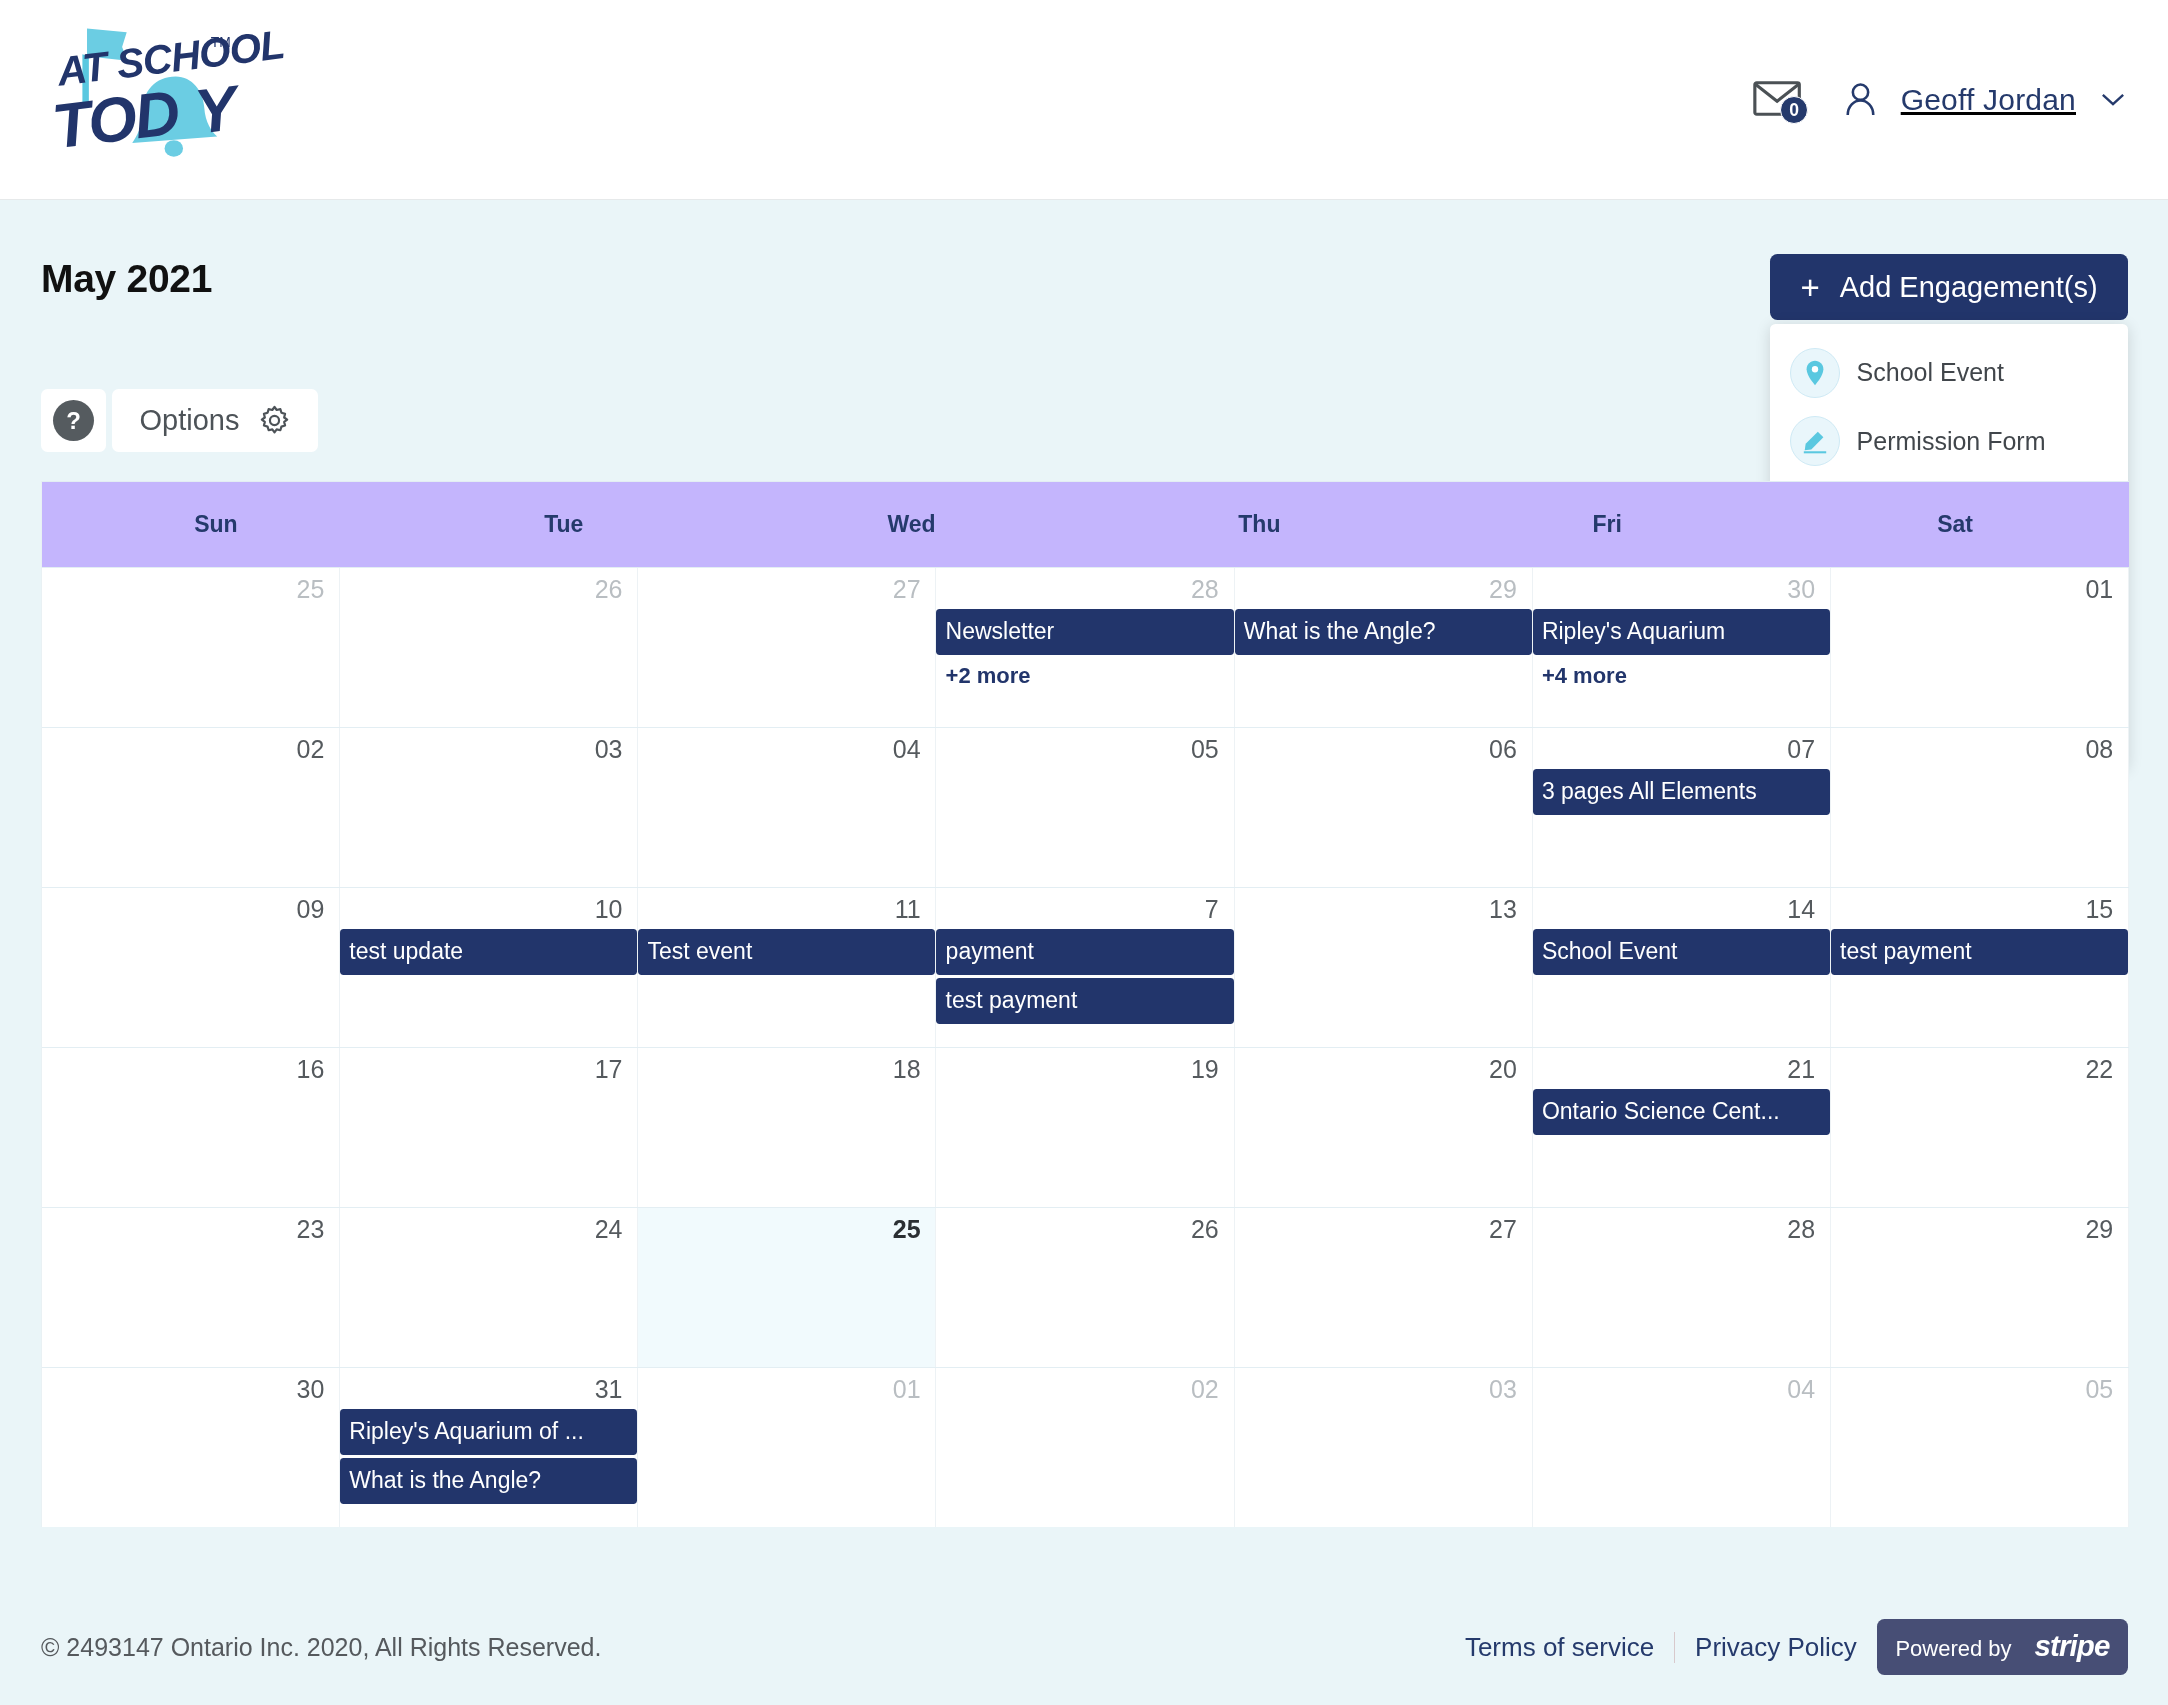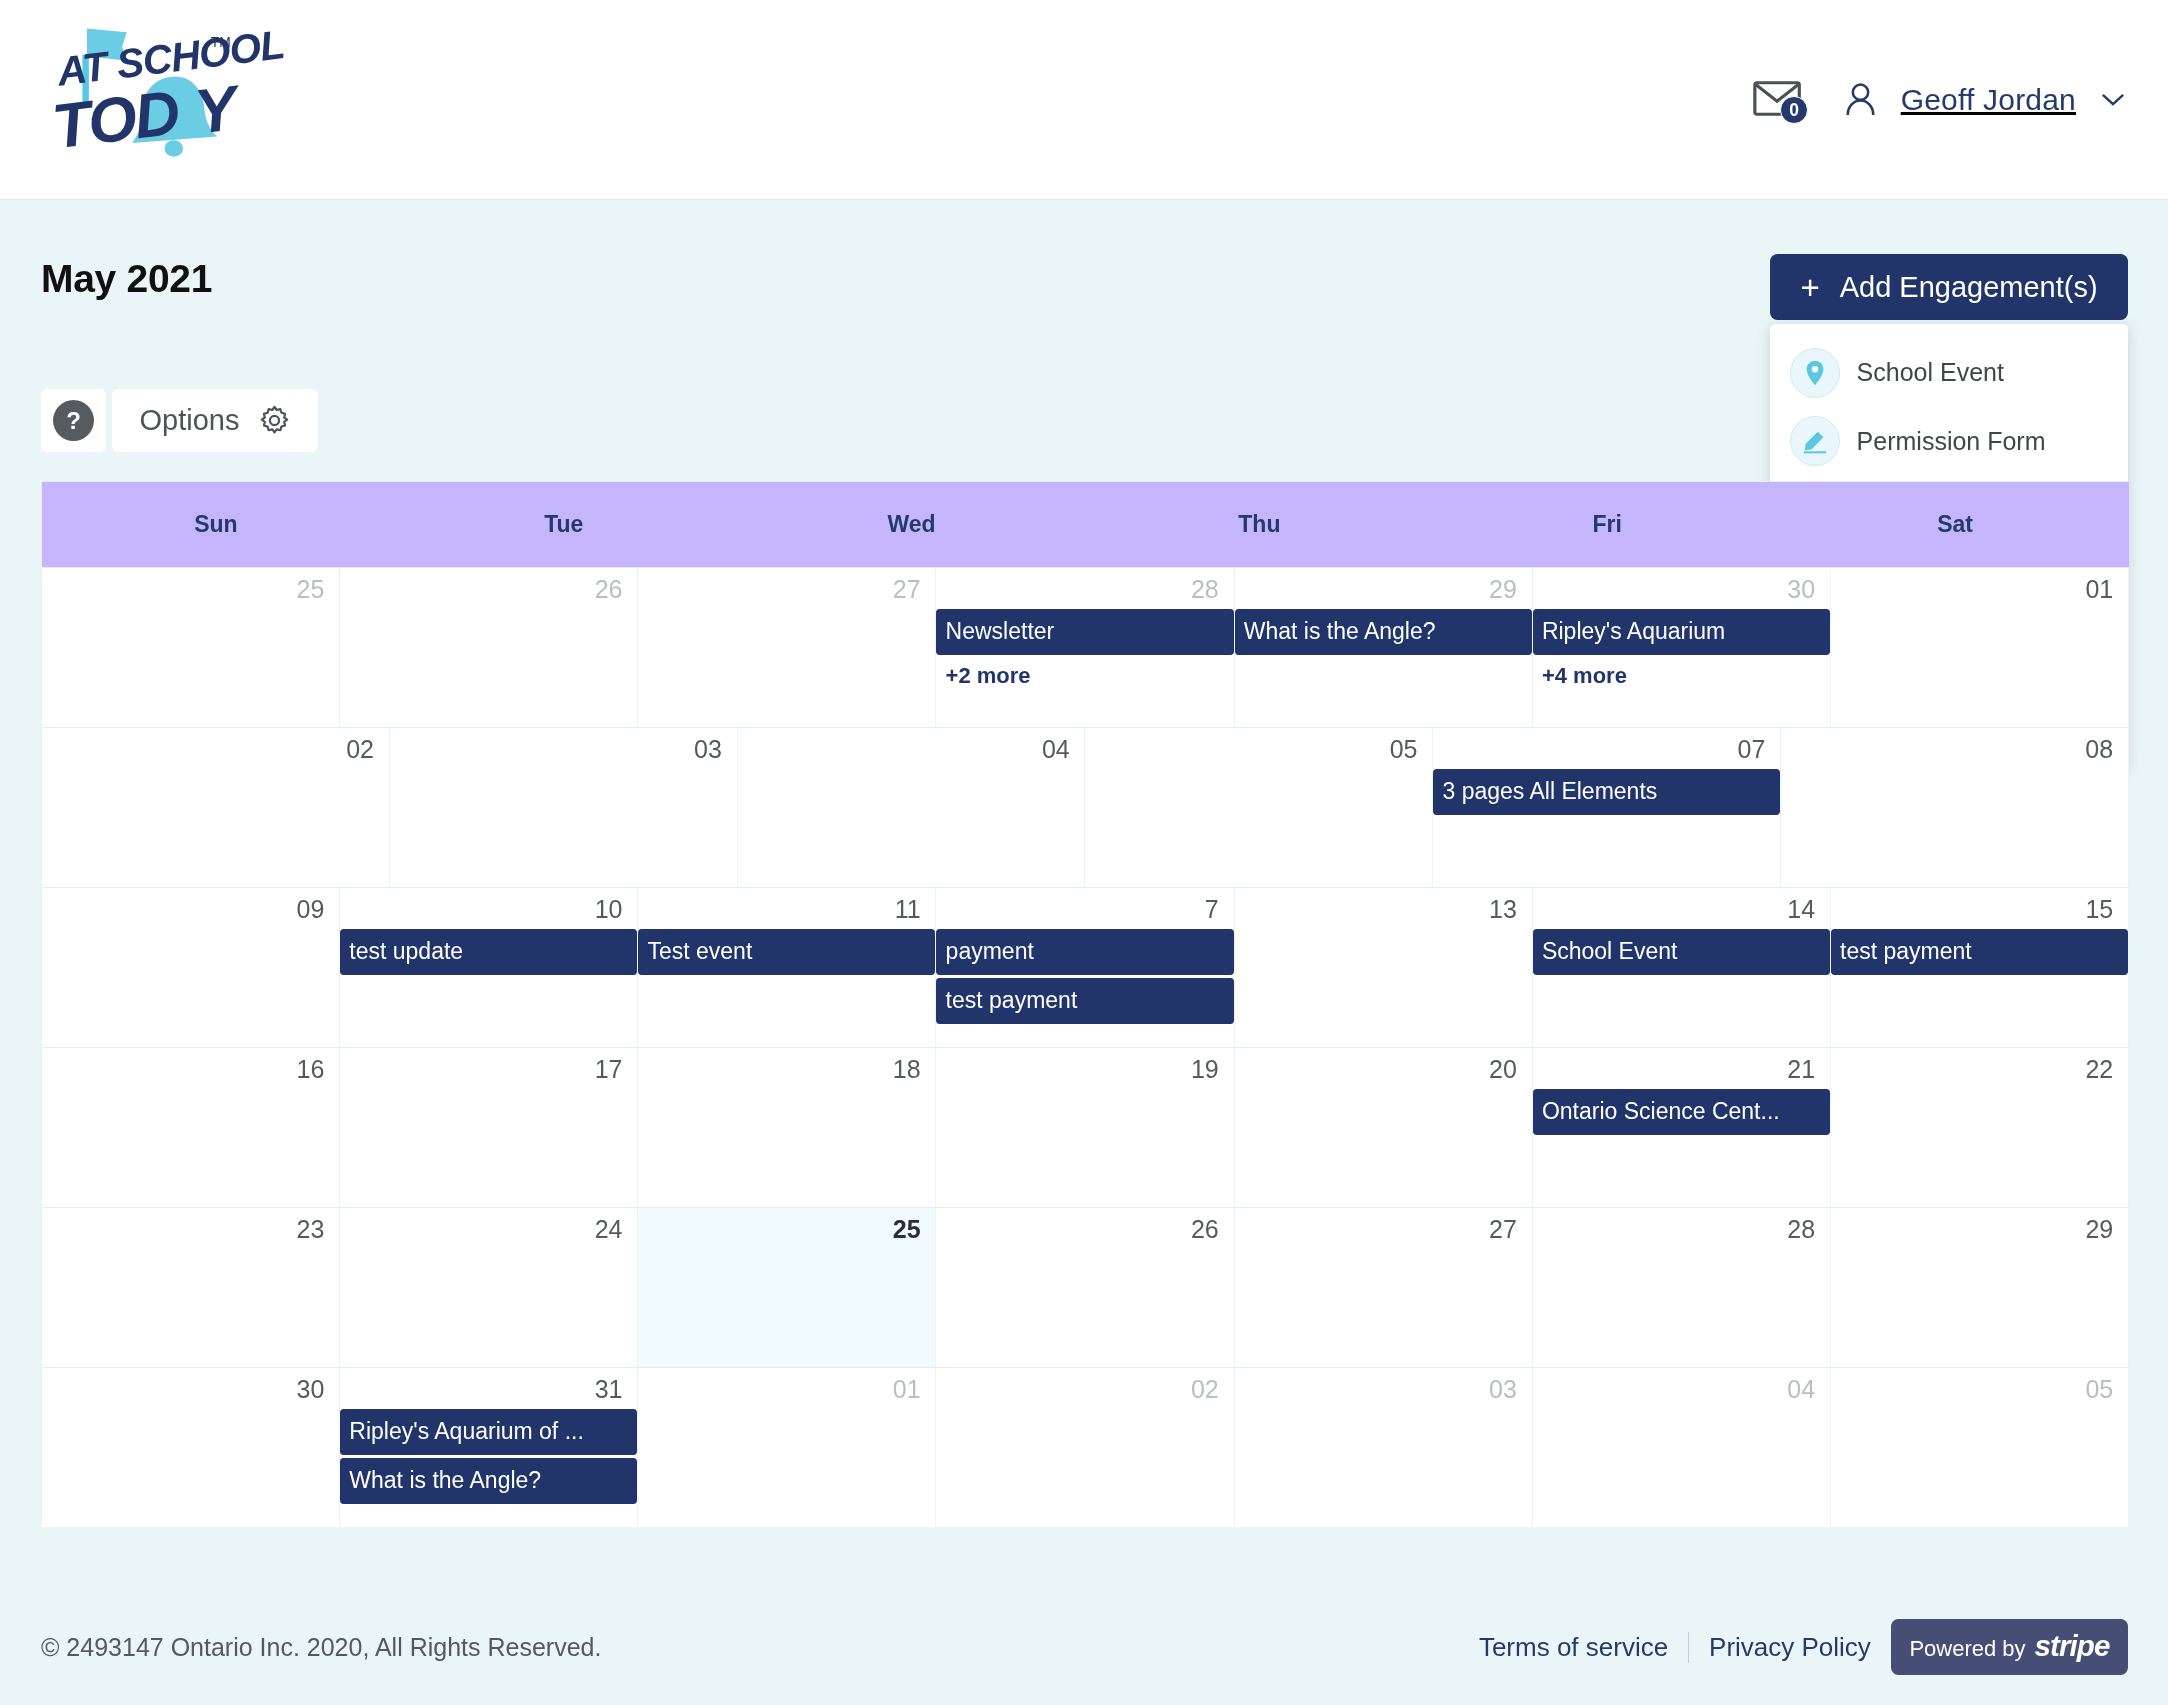--- a/index.html
+++ b/index.html
@@ -147,21 +147,21 @@
     margin-left: auto; display: flex; align-items: center; gap: 0; text-align: center;
   }
   .foot-link { font-size: 26px; color: #253a6c; cursor: pointer; }
   .foot-sep {
     width: 0.9px; height: 31px; background: #d8c9cc; margin: 0 20px;
   }
   .stripe-badge {
     margin-left: 20px;
     background: #474e75; border-radius: 7.4px;
     padding: 10px 18.5px 12px 18.5px;
-    display: flex; align-items: baseline; gap: 9px;
+    display: flex; align-items: baseline; gap: 23px;
   }
   .stripe-pre { color: #fff; font-size: 22px; }
   .stripe-word { color:#fff; font-size: 29.5px; font-weight: bold; font-style: italic; letter-spacing:-0.9px;}
 </style>
 </head>
 <body>
 
 <div class="topbar">
   <div class="logo">
     <svg width="277" height="162" viewBox="0 0 300 175" xmlns="http://www.w3.org/2000/svg" aria-hidden="true">
@@ -340,20 +340,23 @@
             <div class="daynum">02</div>
           </div>
           <div class="cell">
             <div class="daynum">03</div>
           </div>
           <div class="cell">
             <div class="daynum">04</div>
           </div>
           <div class="cell">
             <div class="daynum">05</div>
+          </div>
+          <div class="cell">
+            <div class="daynum">06</div>
           </div>
           <div class="cell">
             <div class="daynum">07</div>
             <div class="events">
               <div class="ev wide">3 pages All Elements</div>
             </div>
           </div>
           <div class="cell">
             <div class="daynum">08</div>
           </div>

